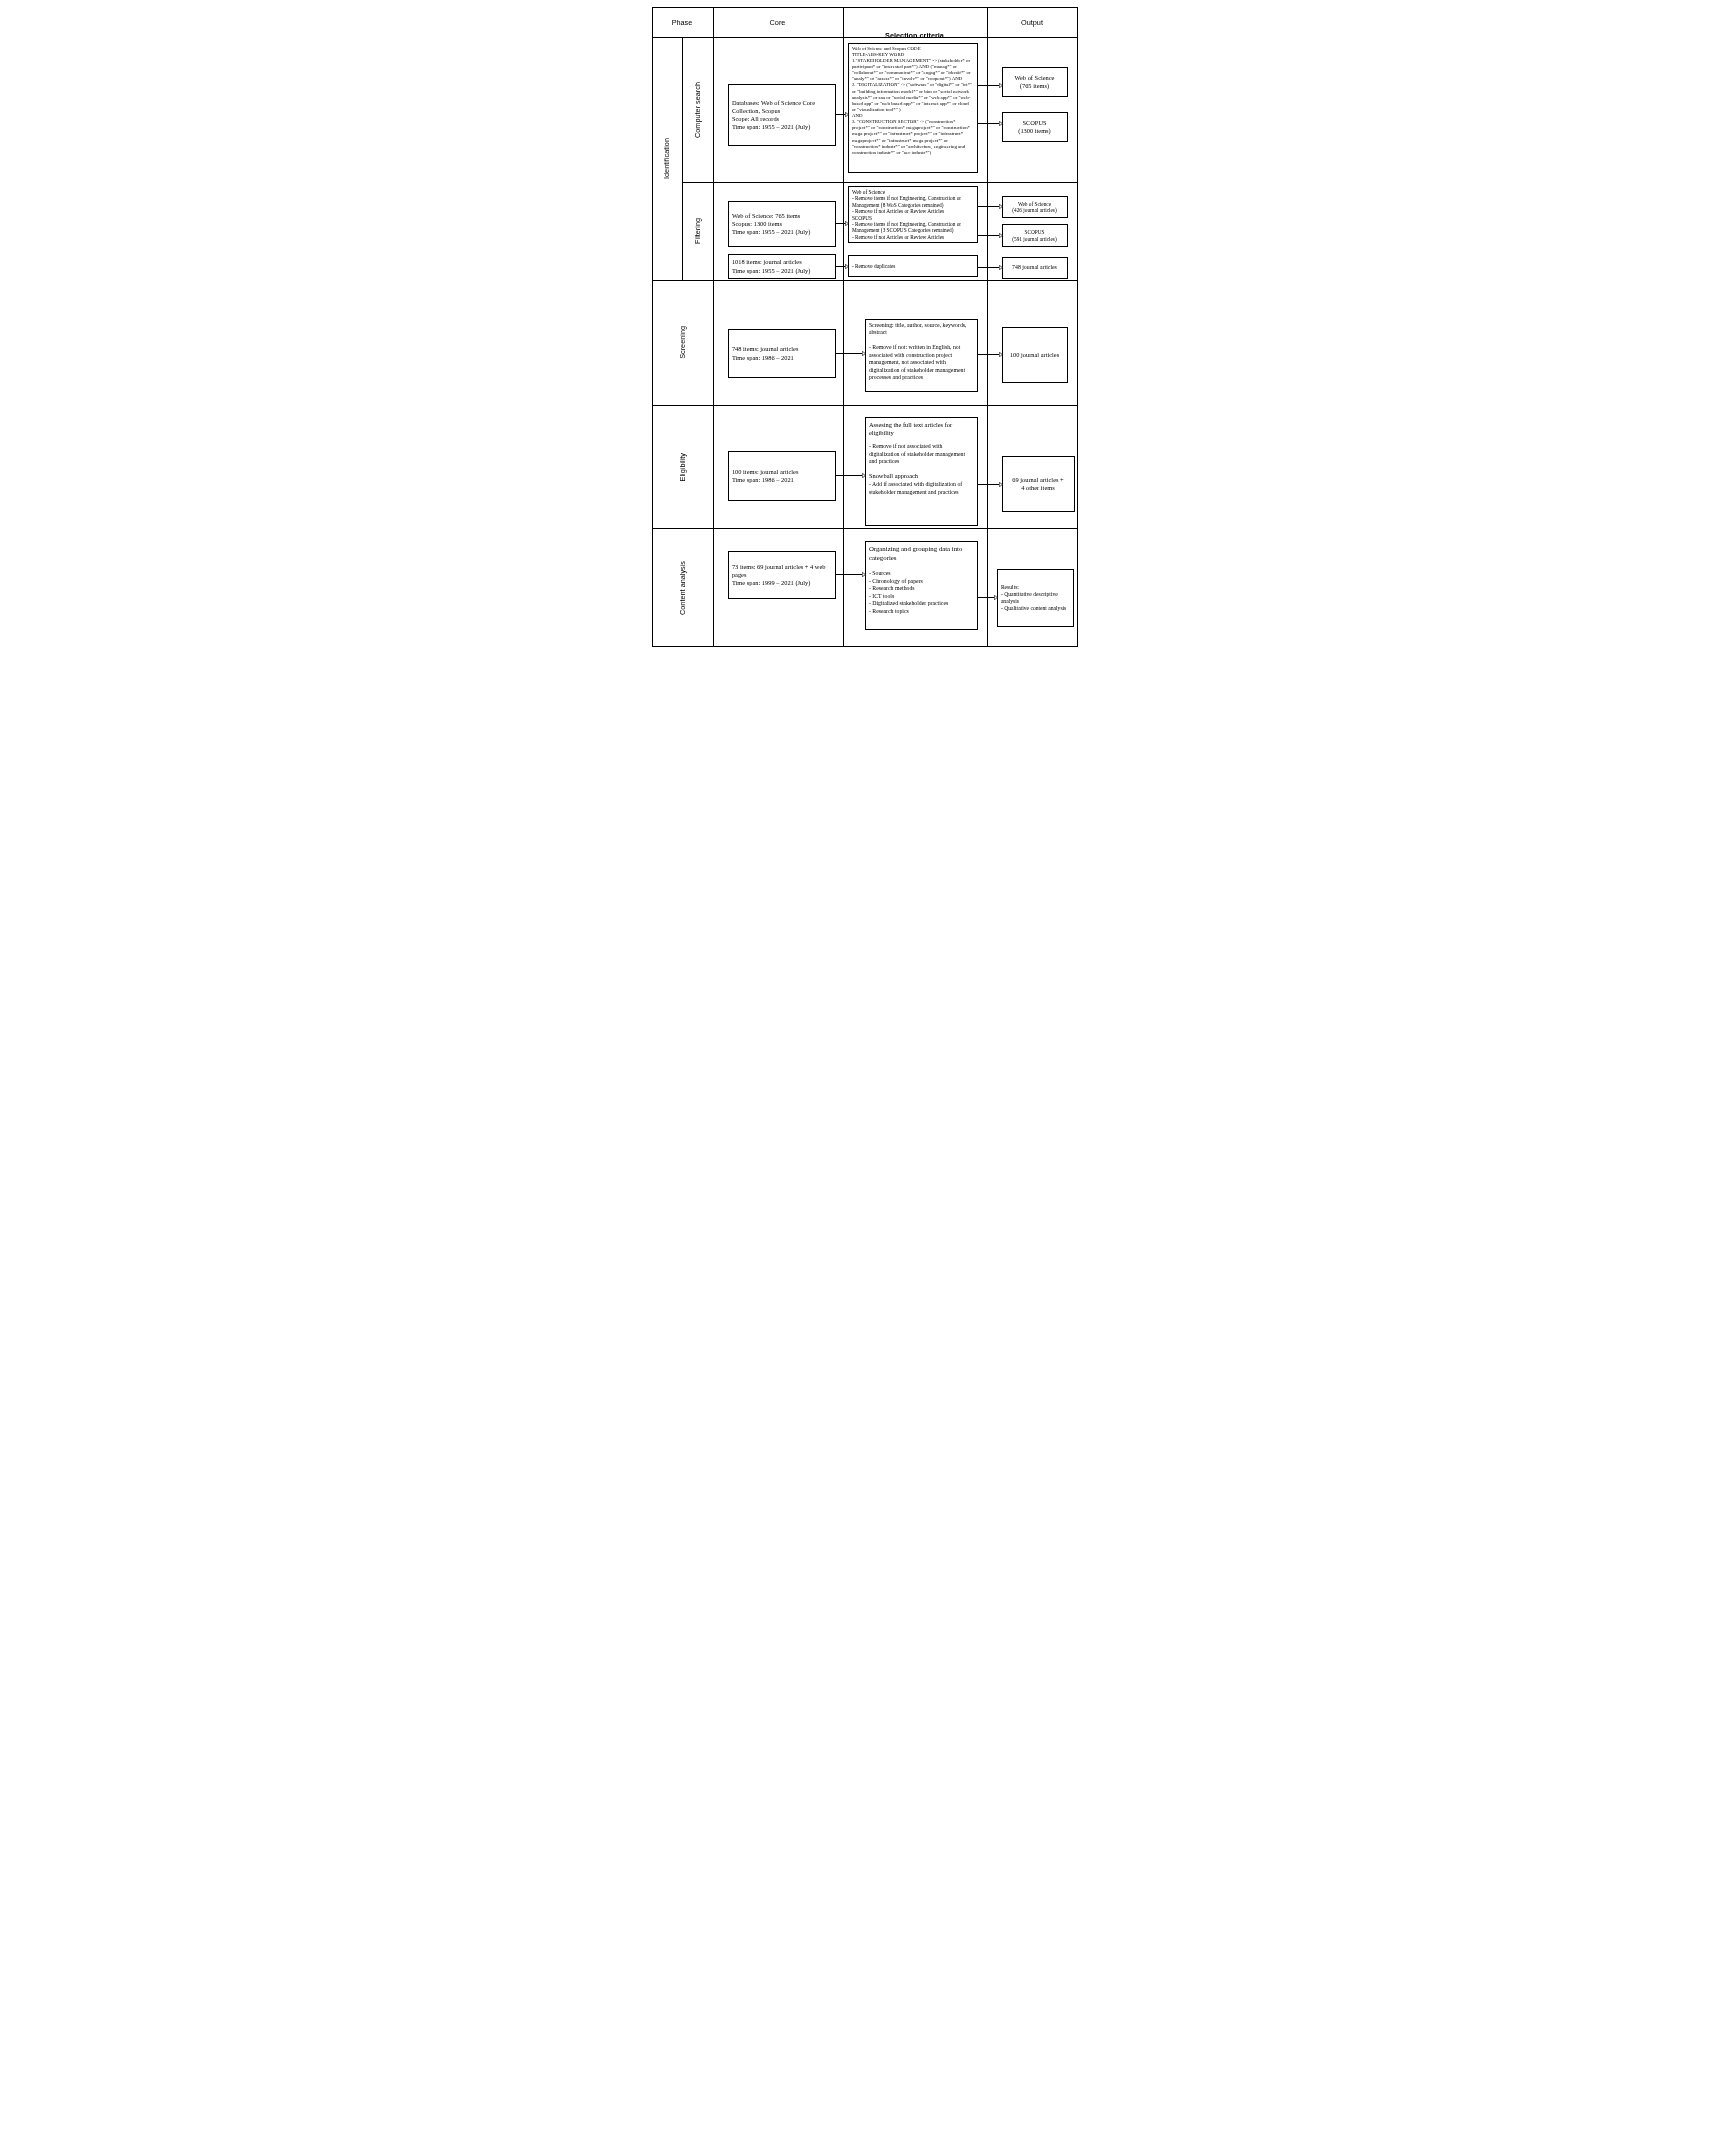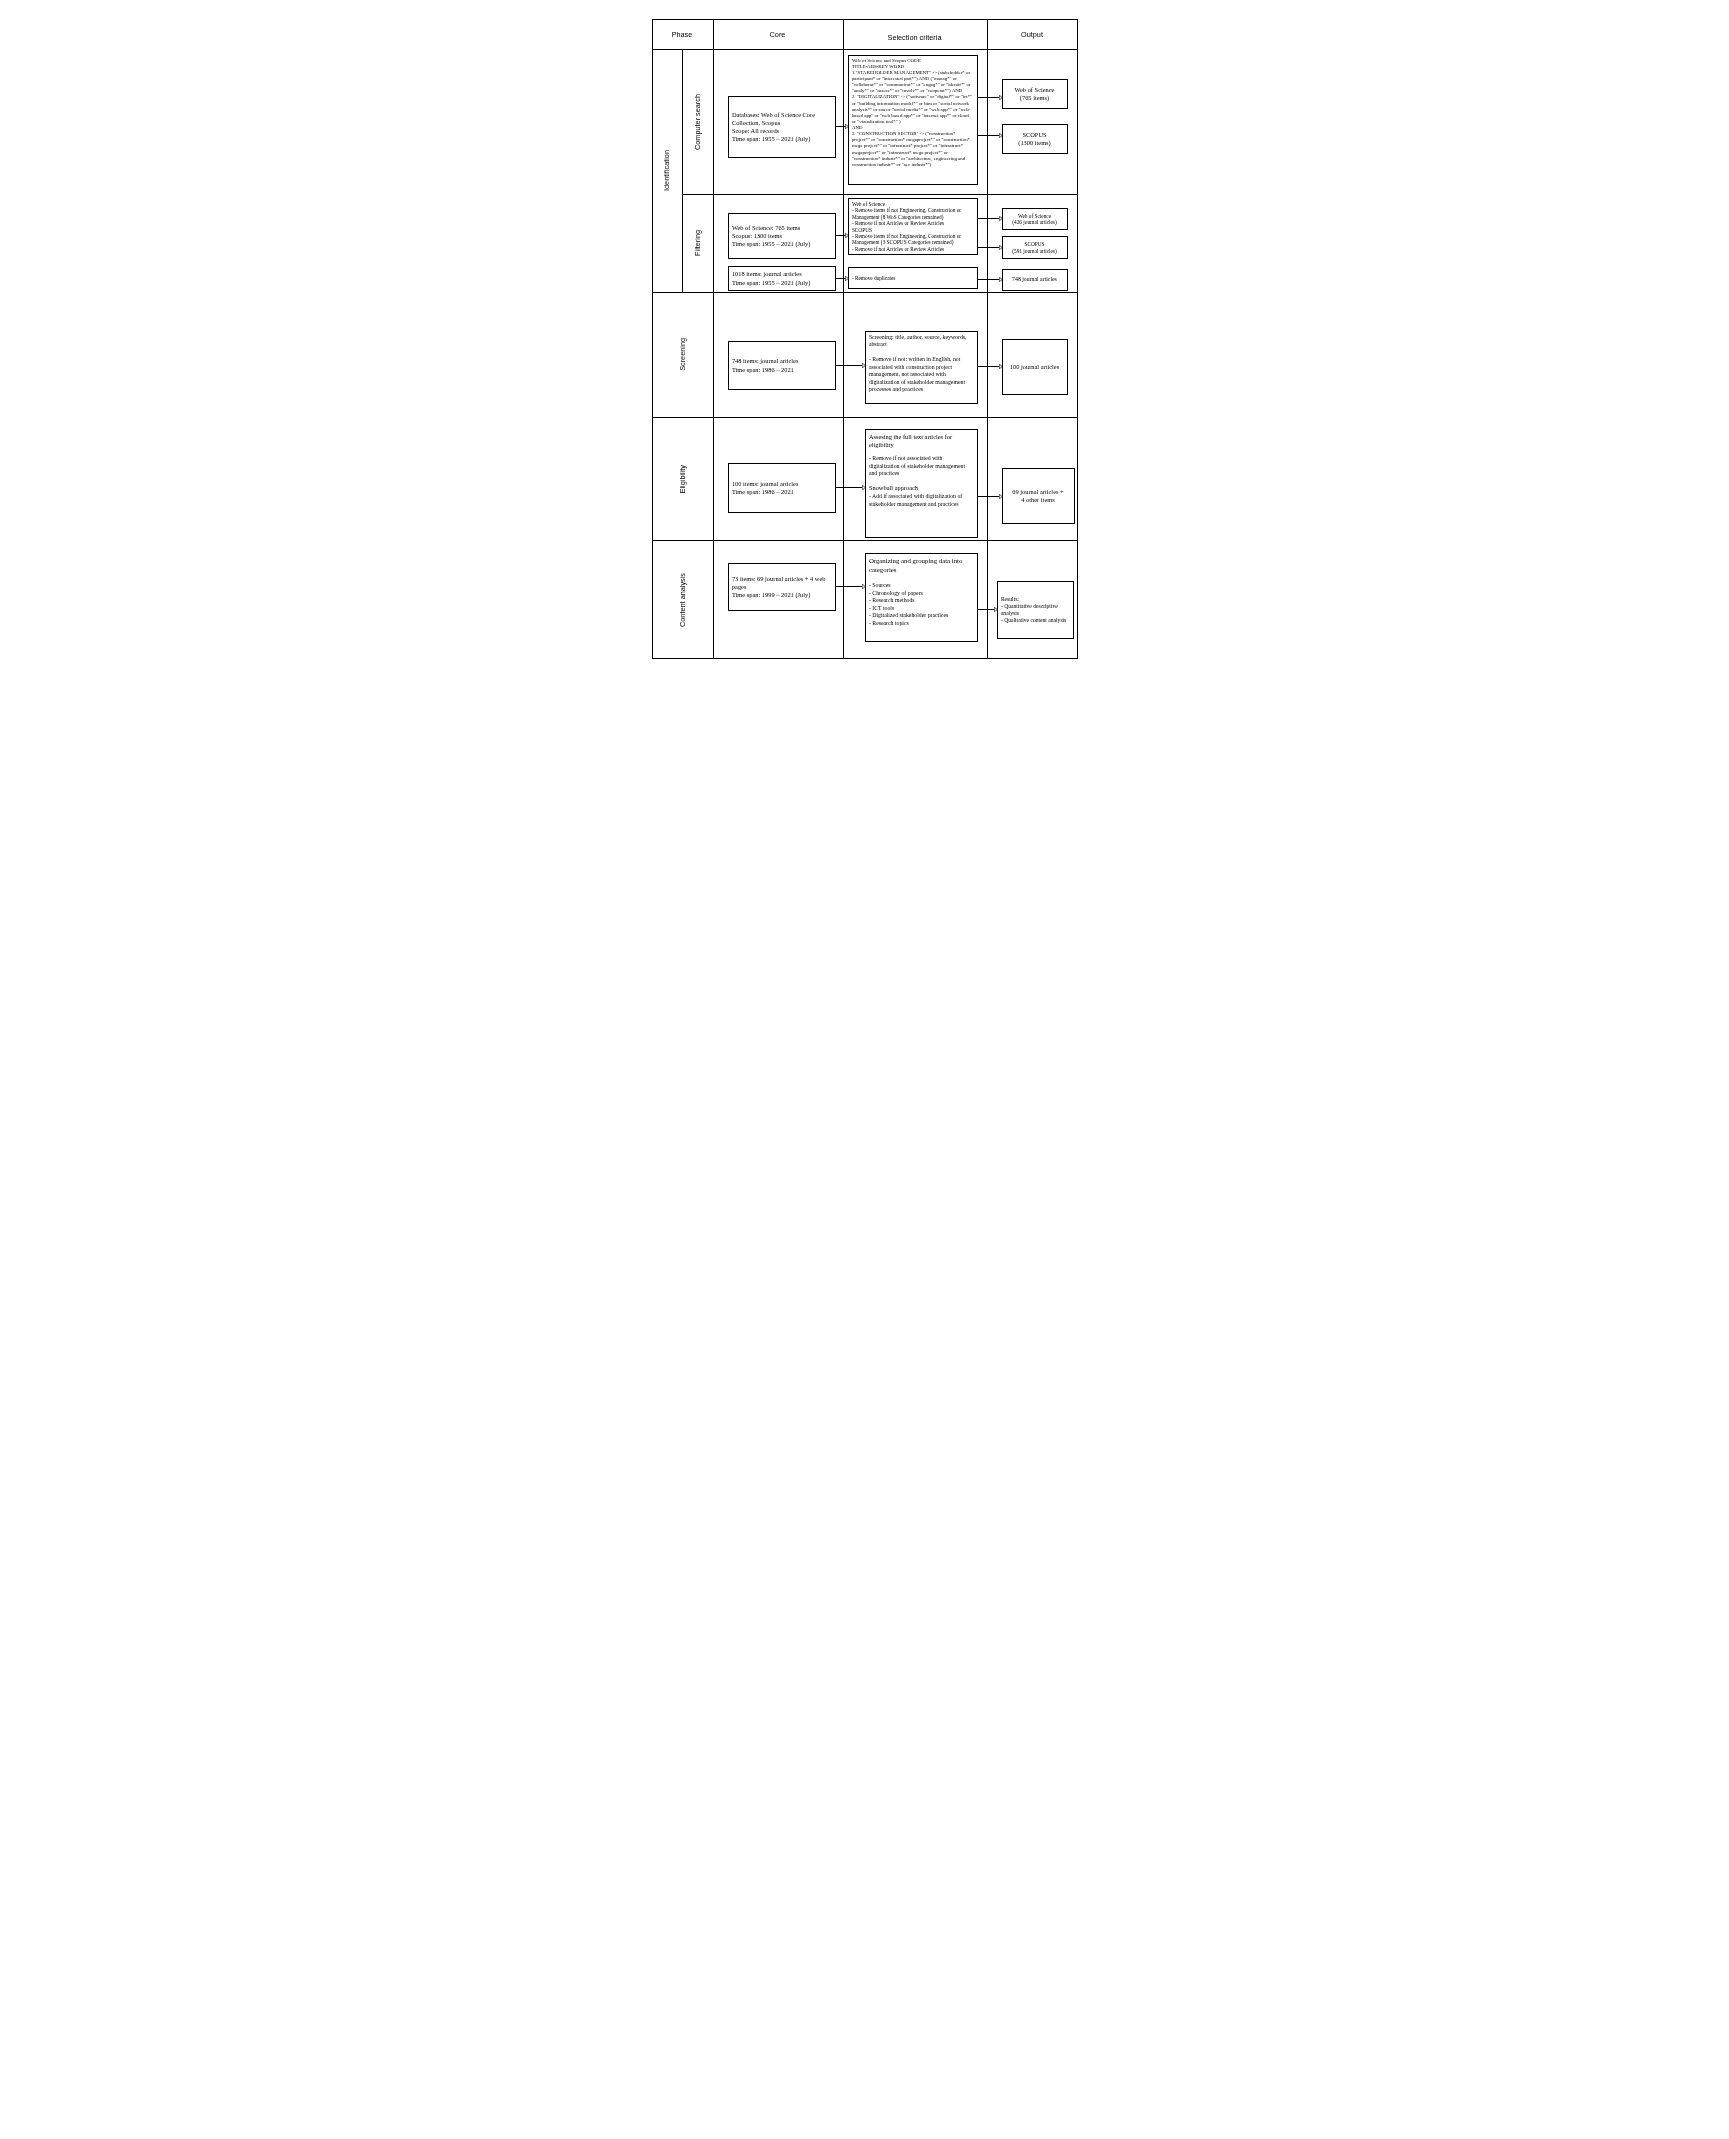--- a/index.html
+++ b/index.html
@@ -1,19 +1,19 @@
 <!DOCTYPE html>
 <html style="font-size:6.8px"><head>
 <meta charset="utf-8">
 <style>
   html,body{margin:0;padding:0;background:#fff;}
   .diagram{
     position:relative;
     width:432px;height:645px;
-    margin:16px auto;
+    margin:4px auto;
     background:#fff;
     font-family:"Liberation Serif","DejaVu Serif",serif;
     color:#000;
   }
   
   .vline,.hline{position:absolute;background:#000;}
   .vline{width:0.9px;}
   .hline{height:1.3px;}
   .thick{width:1.3px;}
   
@@ -63,21 +63,21 @@
   <div class="vline" style="left:194px;top:3px;height:640px;"></div>
   <div class="vline" style="left:338px;top:3px;height:640px;"></div>
   <div class="vline thick" style="left:428px;top:3px;height:640px;"></div>
 
   <div class="hcell" style="left:3px;top:3px;width:61px;height:30px;">
     <span>Phase</span>
   </div>
   <div class="hcell" style="left:64px;top:3px;width:130px;height:30px;">
     <span>Core</span>
   </div>
-  <div class="hcell" style="left:194px;top:6px;width:144px;height:30px;">
+  <div class="hcell" style="left:194px;top:16px;width:144px;height:30px;font-weight:bold;">
     <span>Selection criteria</span>
   </div>
   <div class="hcell" style="left:338px;top:3px;width:91px;height:30px;">
     <span>Output</span>
   </div>
 
   <div class="pcell" style="left:3px;top:33px;width:30px;height:243px;">
     <span class="vlabel">Identification</span>
   </div>
   <div class="pcell" style="left:33px;top:33px;width:31px;height:146px;">

